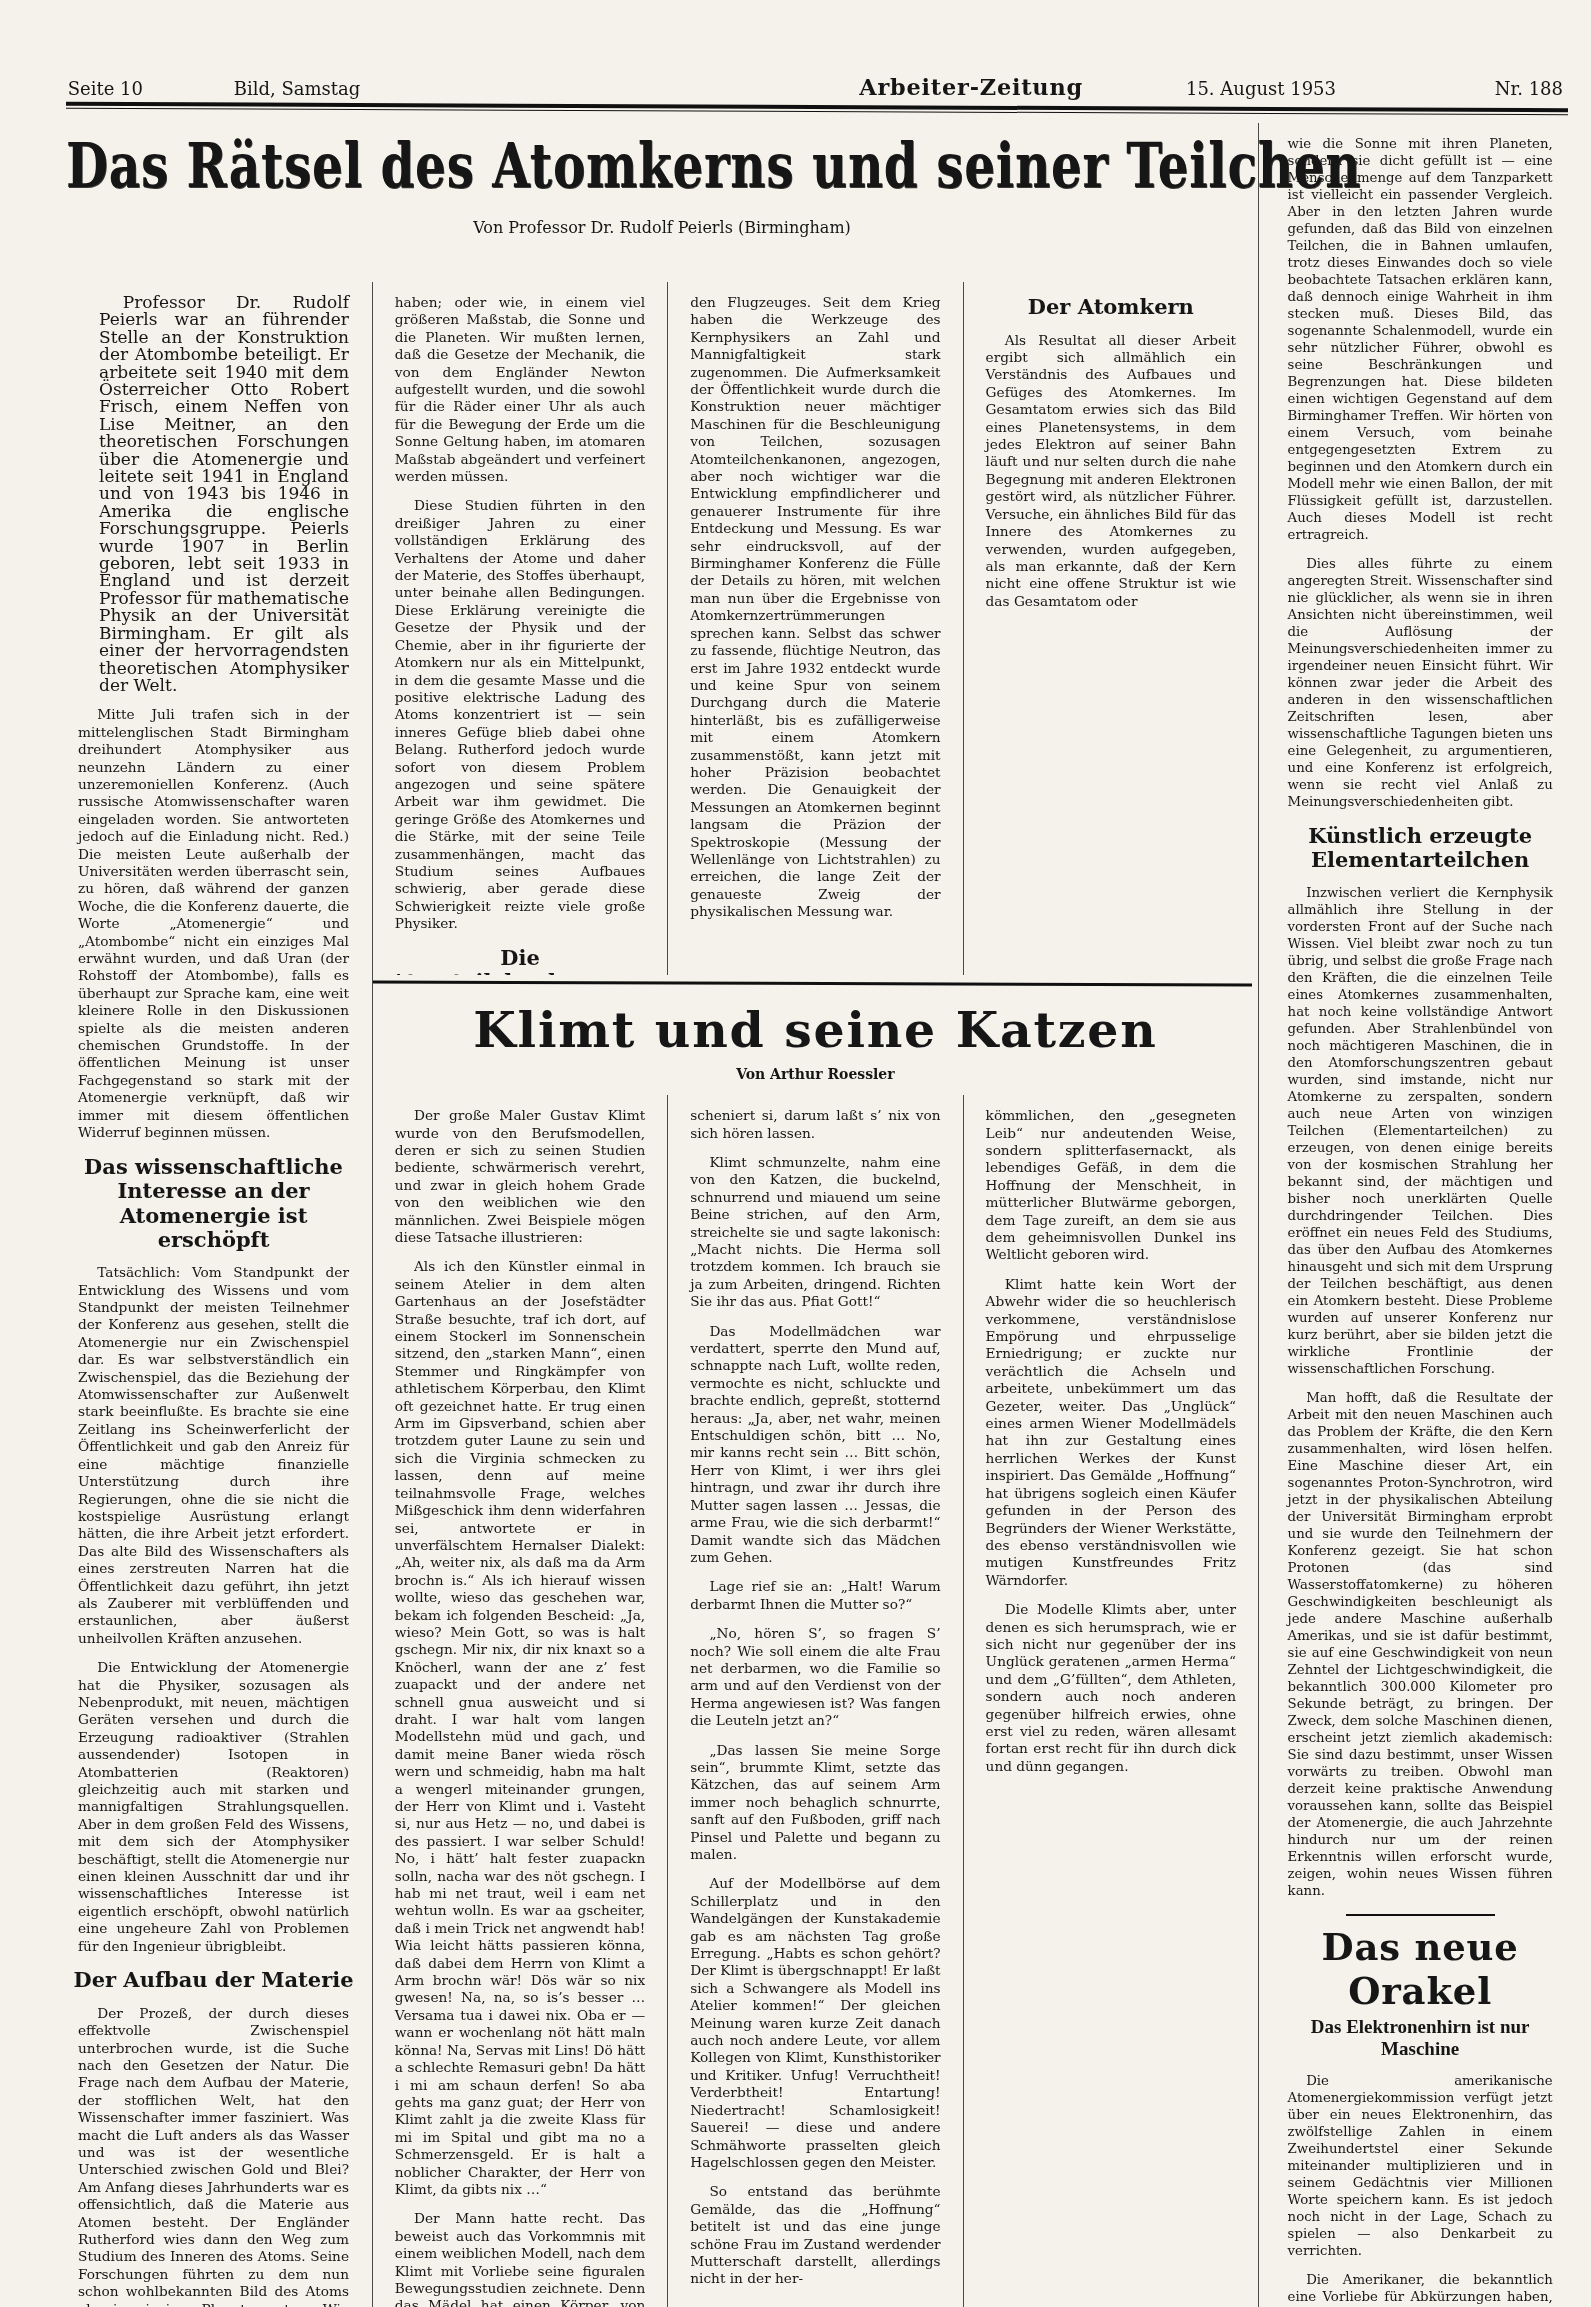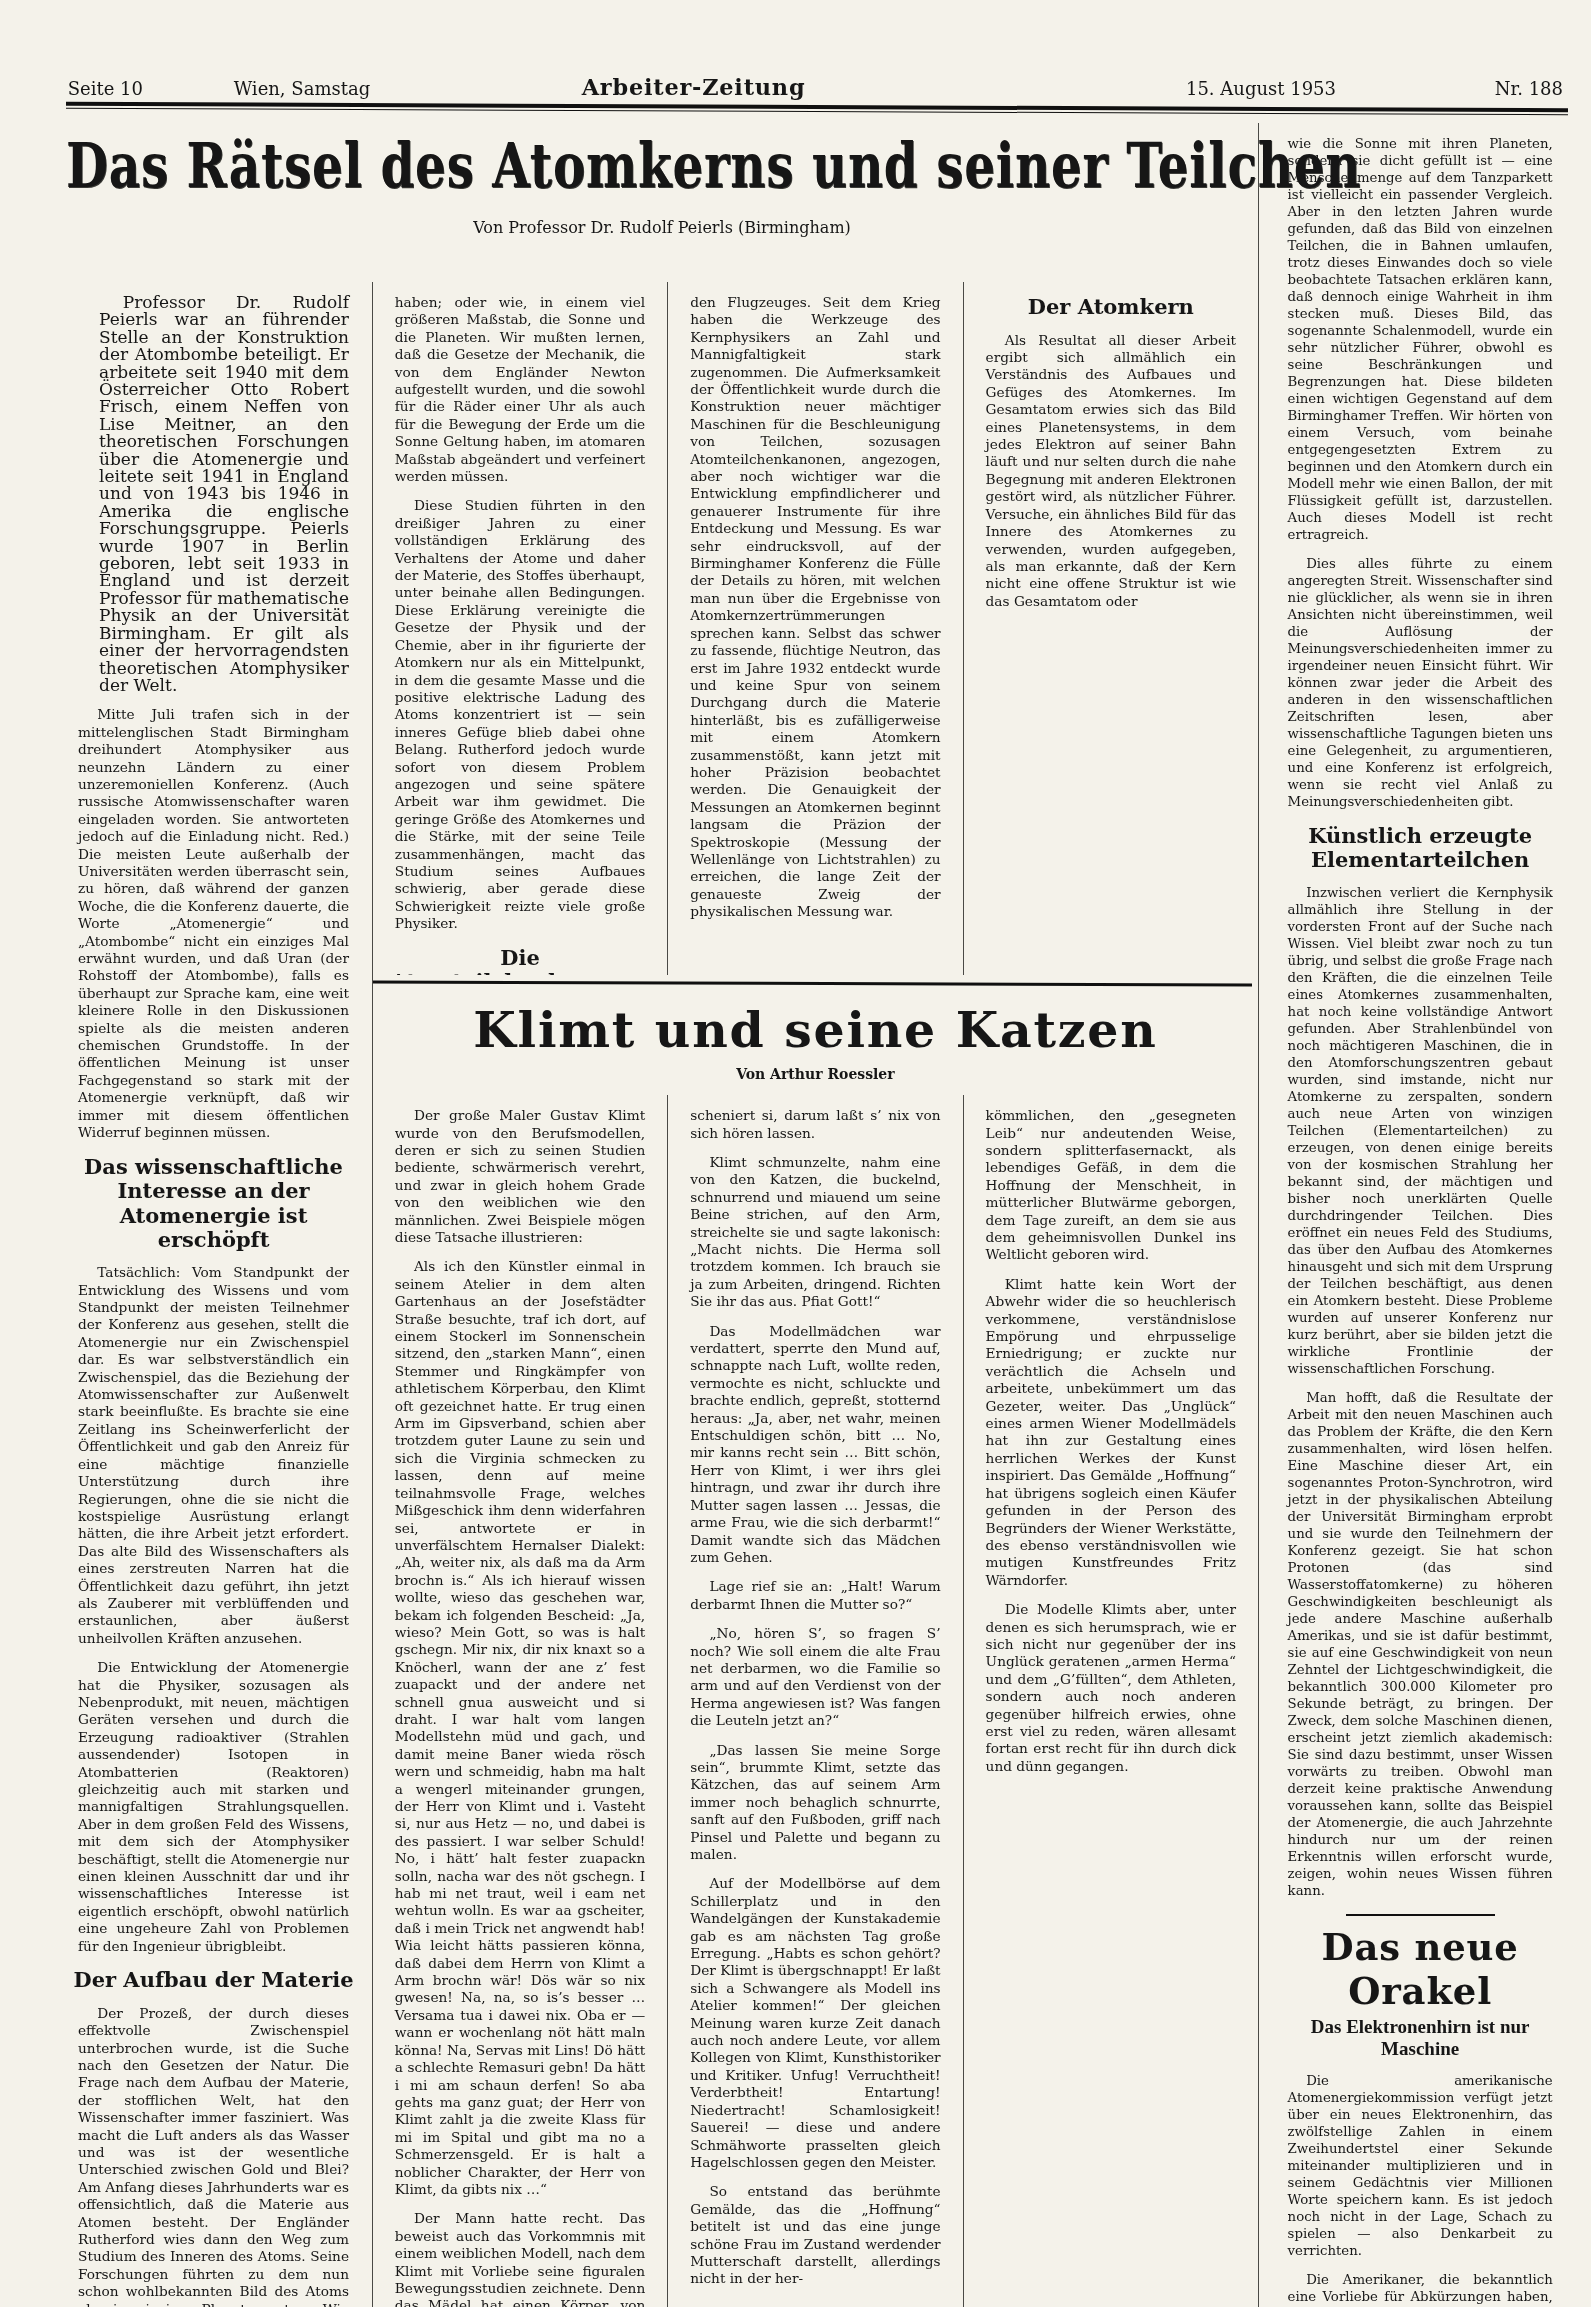--- a/index.html
+++ b/index.html
@@ -7,21 +7,21 @@
     position:relative;width:1591px;height:2307px;overflow:hidden;
     background:#f4f2ea;color:#161616;
     font-family:"DejaVu Serif","Liberation Serif",serif;
     box-sizing:border-box;padding:46px 23px 0 66px;
   }
   
   .masthead{display:flex;align-items:baseline;font-size:18px;margin:28px 5px 5px 1.7px;}
   .masthead .mh{white-space:nowrap;}
   .mh-page{width:166px;}
   .mh-place{width:348px;}
-  .mh-paper{flex:1;text-align:left;font-weight:bold;font-size:22.4px;letter-spacing:0.8px;}
+  .mh-paper{flex:1;text-align:right;font-weight:bold;font-size:22.4px;letter-spacing:0.8px;}
   .mh-date{width:356px;text-align:center;}
   .mh-issue{width:124px;text-align:right;}
   .head-rule{border-top:4.1px solid #101010;border-bottom:0.8px solid #101010;height:1.7px;margin-bottom:8.3px;transform:rotate(.25deg);}
   
   .content{display:flex;align-items:stretch;}
   .left-zone{width:1192px;flex:0 0 auto;display:flex;flex-direction:column;}
   .col5{flex:1;border-left:0.8px solid #4a4a46;padding-left:16.6px;padding-right:3.3px;margin-top:3.3px;}
   
   .atom-head{height:162px;}
   .atom-title{
@@ -58,21 +58,21 @@
   .illo{margin-top:13.3px;border-top:2.5px solid #101010;position:relative;height:307px;}
   .illo svg{position:absolute;left:-5px;top:8.3px;}
 </style>
 </head>
 <body>
 
 <div class="page">
 
   <header class="masthead">
     <span class="mh mh-page">Seite 10</span>
-    <span class="mh mh-place">Wien, Samstag</span>
+    <span class="mh mh-place">Bild, Samstag</span>
     <span class="mh mh-paper">Arbeiter-Zeitung</span>
     <span class="mh mh-date">15. August 1953</span>
     <span class="mh mh-issue">Nr. 188</span>
   </header>
   <div class="head-rule"></div>
 
   <div class="content">
 
     <div class="left-zone">
 

